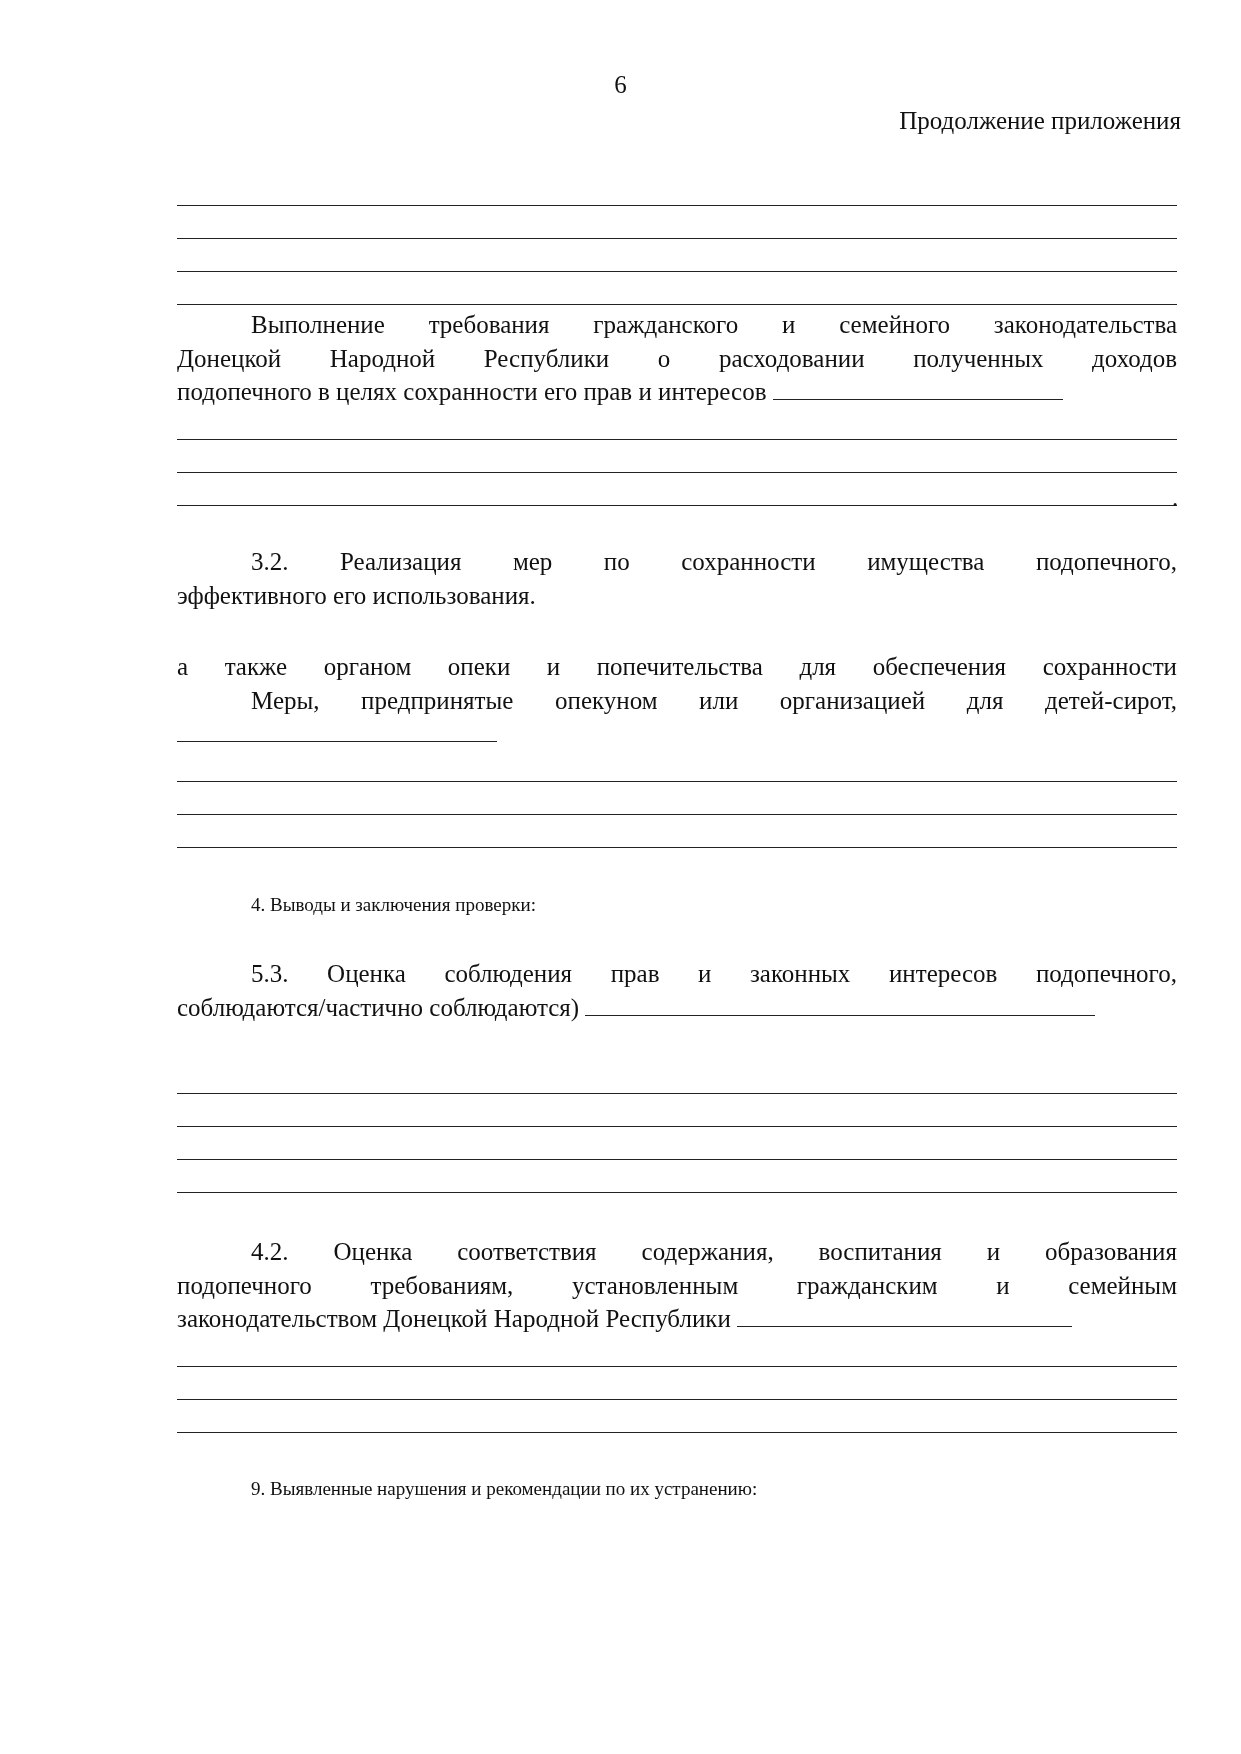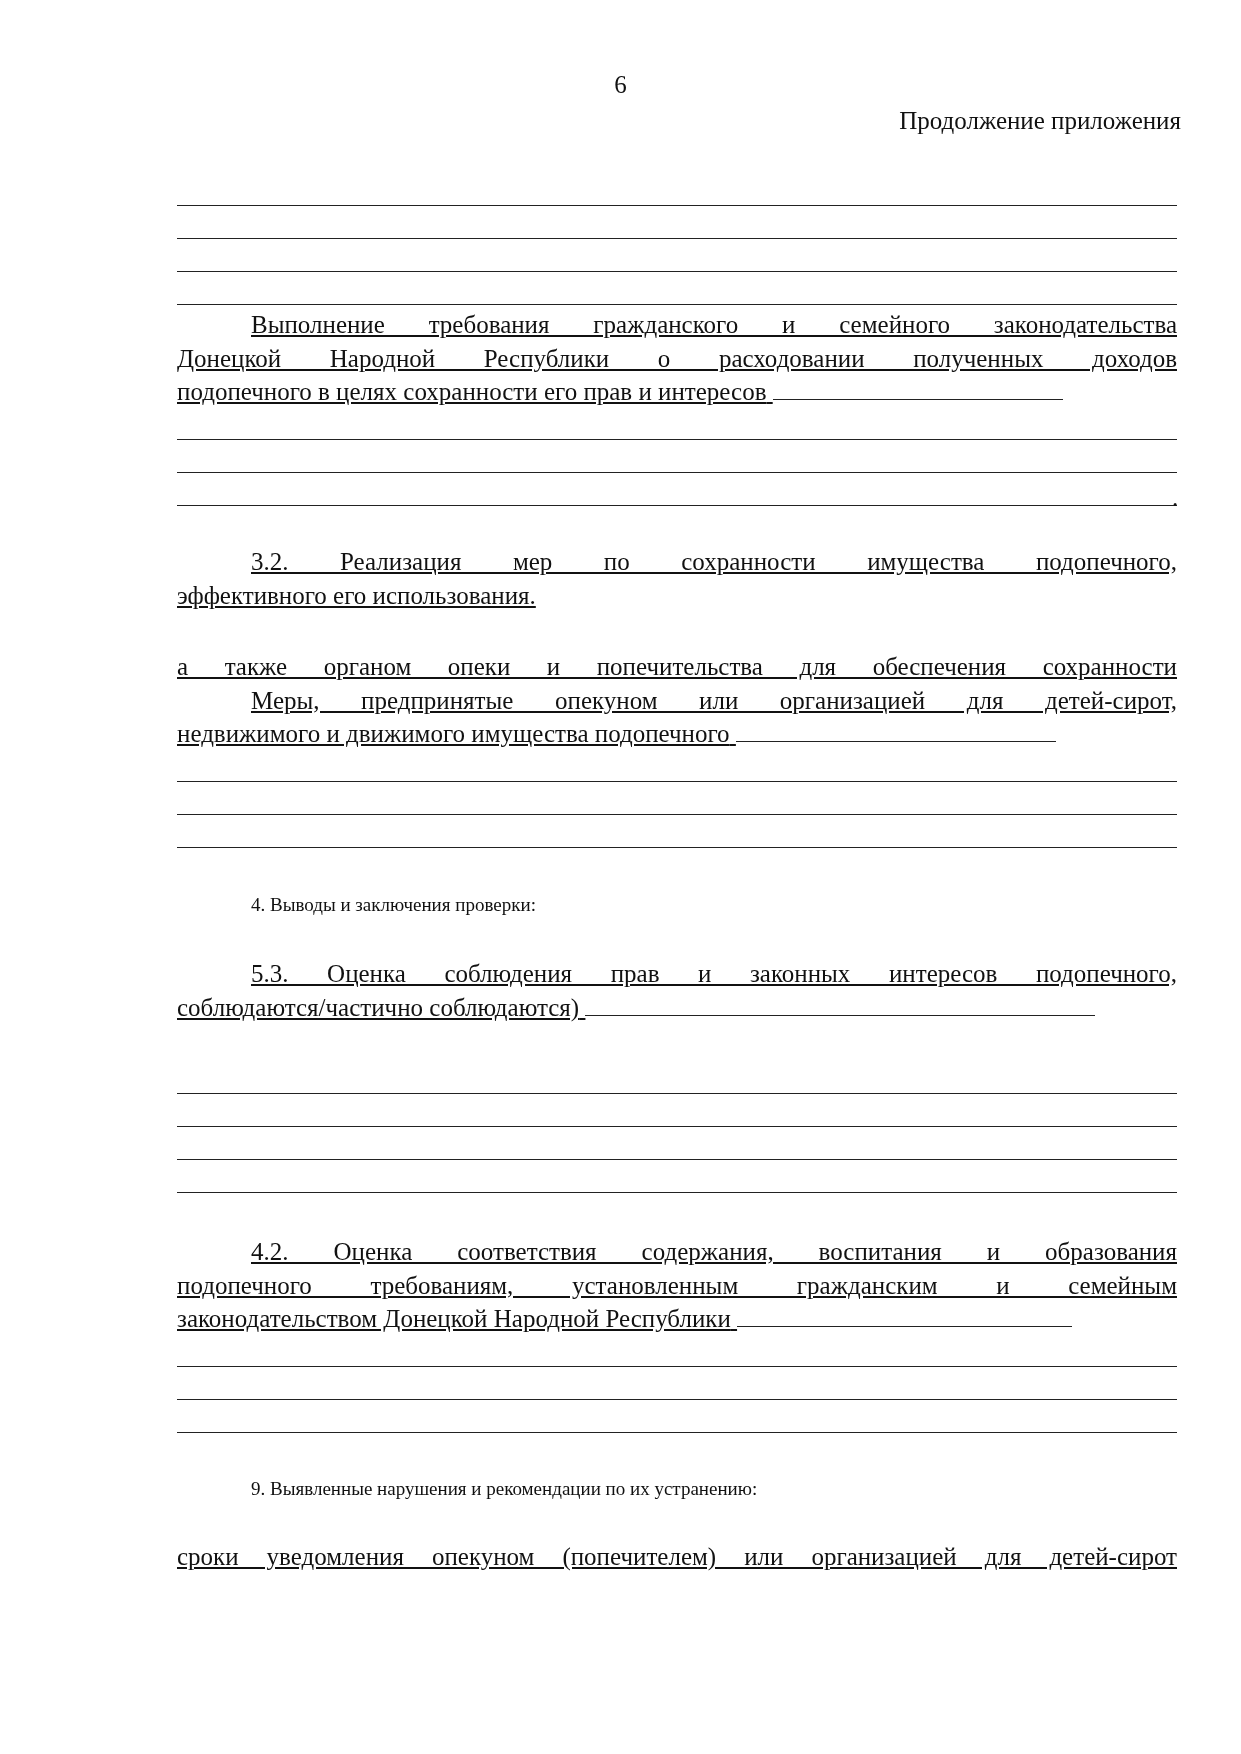--- a/index.html
+++ b/index.html
@@ -5,21 +5,21 @@
   html, body { margin: 0; padding: 0; background: #ffffff; }
   body { width: 1241px; height: 1754px; position: relative; overflow: hidden;
          font-family: "Liberation Serif", "DejaVu Serif", serif; color: #111; }
   .abs { position: absolute; }
   .page-number { left: 0; width: 1241px; top: 70px; text-align: center; font-size: 25px; line-height: 30px; }
   .header-note { right: 60px; top: 106px; font-size: 25px; line-height: 30px; }
   .rule { position: absolute; left: 177px; width: 1000px; height: 0; border-top: 1.5px solid #222; }
   .para { position: absolute; left: 177px; width: 1000px; font-size: 25px; line-height: 33.5px;
           text-align: justify; text-align-last: left; }
   .para .indent { display: inline-block; width: 74px; }
-  .line { display: block; text-align: justify; text-align-last: justify; white-space: nowrap; text-decoration: underline; }
+  .line { display: block; text-align: justify; text-align-last: justify; white-space: nowrap; }
   .line.last { text-align-last: left; }
   .blank { display: inline-block; border-bottom: 1.5px solid #222; height: 1px; vertical-align: baseline; }
   .heading { position: absolute; left: 251px; font-size: 19px; line-height: 33px; }
   .tail-dot { position: absolute; font-size: 25px; line-height: 20px; }
 </style>
 </head>
 <body>
 
 <div class="abs page-number">6</div>
 <div class="abs header-note">Продолжение приложения</div>
@@ -40,21 +40,21 @@
 <div class="tail-dot" style="left:1172px; top:488px">.</div>
 
 <div class="para" style="top:545px">
   <span class="line"><span class="indent"></span><span>3.2. Реализация мер по сохранности имущества подопечного,</span></span>
   <span class="line last"><span>эффективного его использования.</span></span>
 </div>
 
 <div class="para" style="top:650px">
   <span class="line"><span>а также органом опеки и попечительства для обеспечения сохранности</span></span>
   <span class="line"><span class="indent"></span><span>Меры, предпринятые опекуном или организацией для детей-сирот,</span></span>
-  <span class="line last"><span>недвижимого и движимого имущества подопечного</span> <span class="blank" style="width:320px"></span></span>
+  <span class="line last"> <span class="blank" style="width:320px"></span></span>
 </div>
 <div class="rule" style="top:781px"></div>
 <div class="rule" style="top:814px"></div>
 <div class="rule" style="top:847px"></div>
 
 <div class="heading" style="top:888px">4. Выводы и заключения проверки:</div>
 
 <div class="para" style="top:957px">
   <span class="line"><span class="indent"></span><span>5.3. Оценка соблюдения прав и законных интересов подопечного,</span></span>
   <span class="line last"><span>соблюдаются/частично соблюдаются)</span> <span class="blank" style="width:510px"></span></span>
@@ -69,14 +69,13 @@
   <span class="line"><span>подопечного требованиям, установленным гражданским и семейным</span></span>
   <span class="line last"><span>законодательством Донецкой Народной Республики</span> <span class="blank" style="width:335px"></span></span>
 </div>
 <div class="rule" style="top:1366px"></div>
 <div class="rule" style="top:1399px"></div>
 <div class="rule" style="top:1432px"></div>
 
 <div class="heading" style="top:1472px">9. Выявленные нарушения и рекомендации по их устранению:</div>
 
 <div class="para" style="top:1540px">
-  <span class="line"><span>сроки уведомления опекуном (попечителем) или организацией для детей-сирот</span></span>
 </div>
 
 </body></html>

